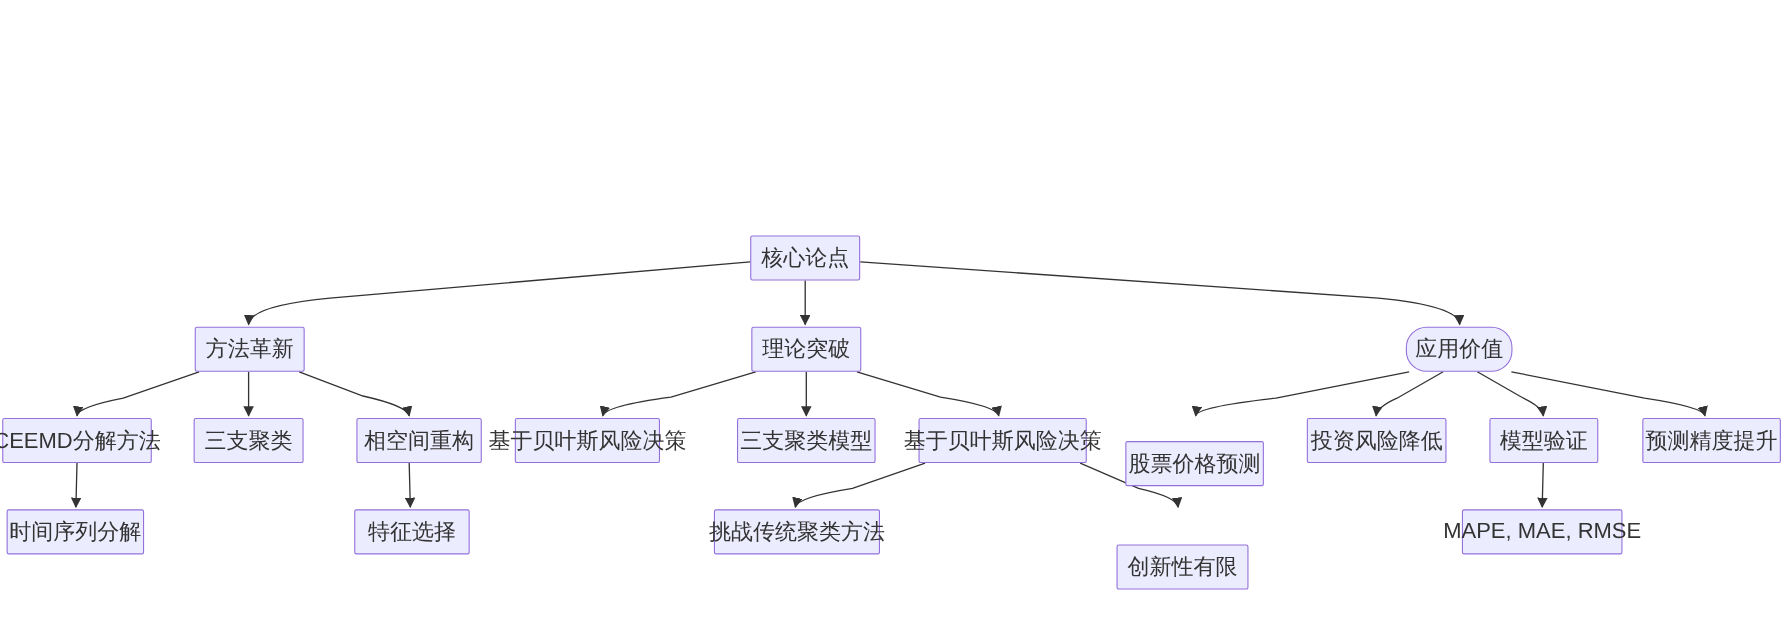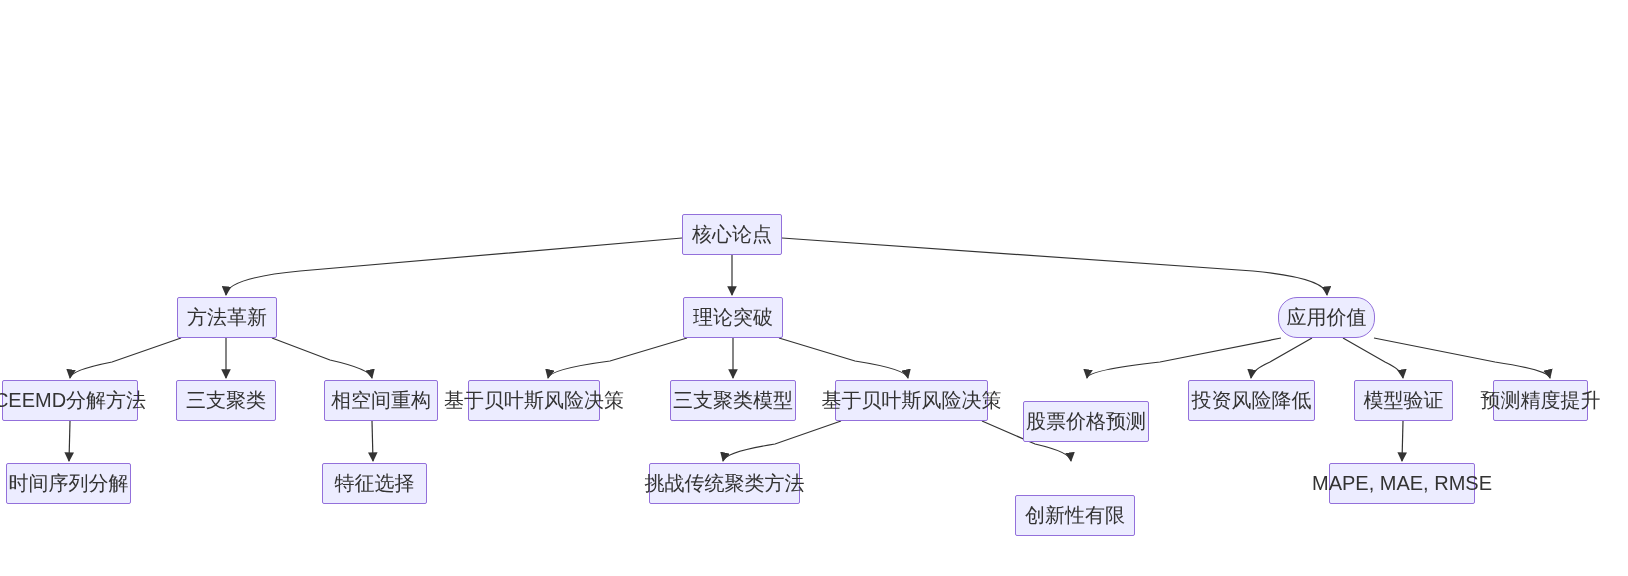--- a/index.html
+++ b/index.html
@@ -101,21 +101,21 @@
   </div>
   <div class="node" style="left:1023px; top:401px; width:126px;">
     <span>股票价格预测</span>
   </div>
   <div class="node" style="left:1188px; top:380px; width:127px;">
     <span>投资风险降低</span>
   </div>
   <div class="node" style="left:1354px; top:380px; width:99px;">
     <span>模型验证</span>
   </div>
-  <div class="node" style="left:1493px; top:380px; width:95px;text-align:right;">
+  <div class="node" style="left:1493px; top:380px; width:126px;text-align:right;">
     <span>预测精度提升</span>
   </div>
   <div class="node" style="left:6px; top:463px; width:125px;justify-content:center;">
     <span>时间序列分解</span>
   </div>
   <div class="node" style="left:322px; top:463px; width:105px;">
     <span>特征选择</span>
   </div>
   <div class="node" style="left:649px; top:463px; width:151px;">
     <span>挑战传统聚类方法</span>

